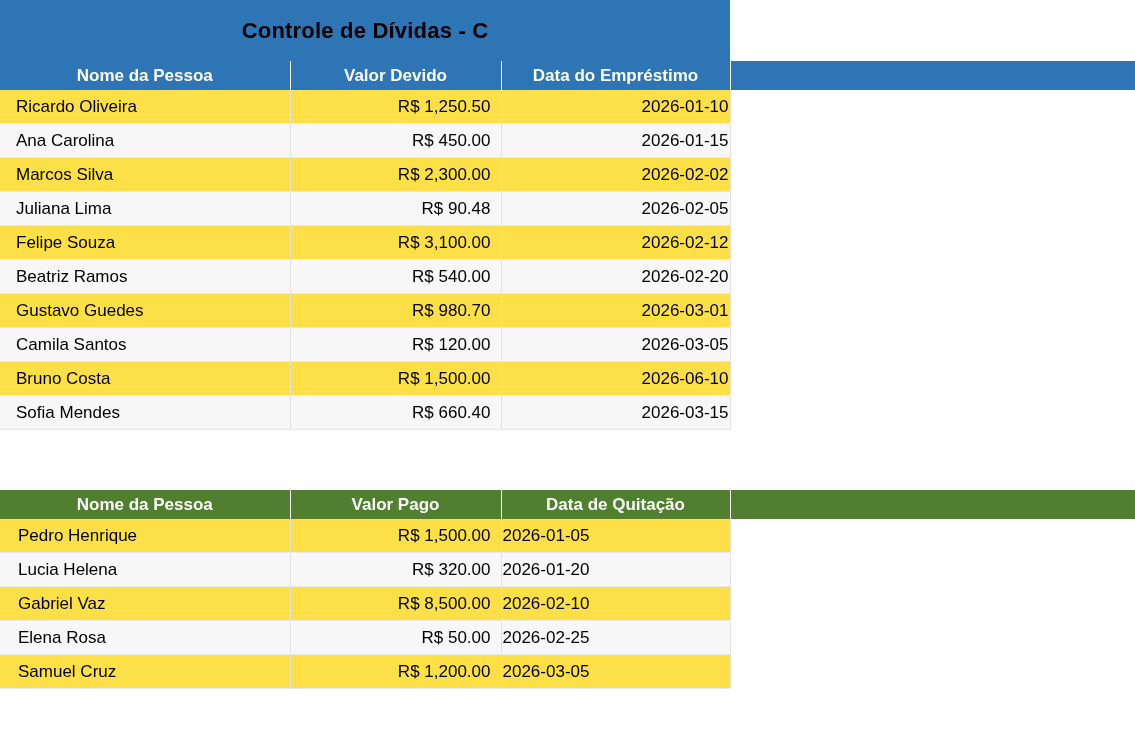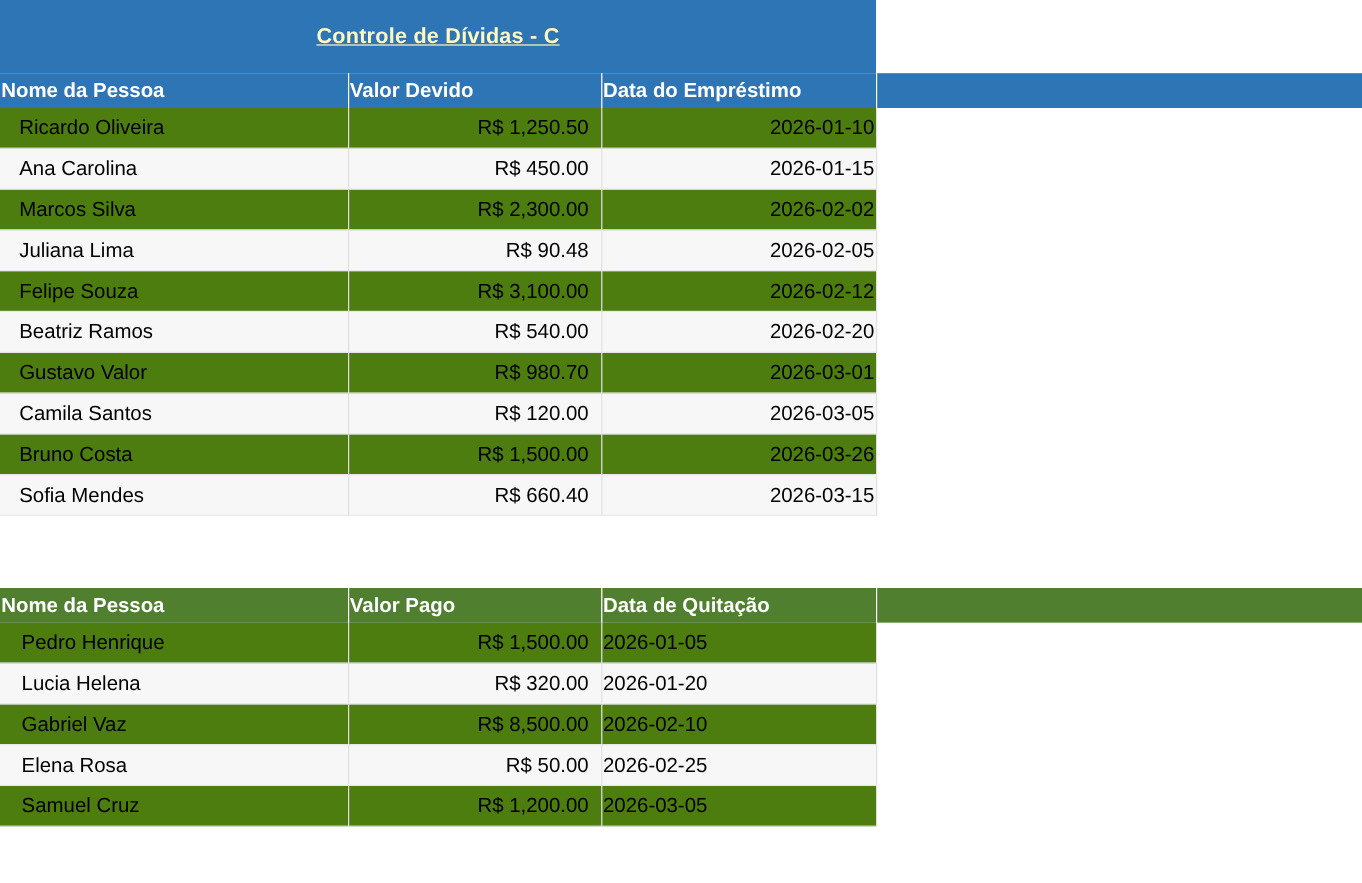--- a/index.html
+++ b/index.html
@@ -34,56 +34,55 @@
   col.c-name  { width: 290px; }
   col.c-value { width: 211px; }
   col.c-date  { width: 229px; }
   col.c-pad   { width: 405px; }
 
   
   .title-cell {
     height: 59px;
     text-align: center;
     vertical-align: middle;
-    font-size: 18px;
+    font-size: 22px;
     font-weight: bold;
-    color: #fef9c3;
+    color: #000000;
     letter-spacing: 0.2px;
-    text-decoration: underline;
   }
   .title-blue  { background: #2e75b6; }
   .title-green { background: #4f7f2f; }
 
   .pad-cell {
     background: #ffffff;
     border: none;
   }
 
   
   .hdr th {
     height: 27px;
     font-size: 17px;
     font-weight: bold;
     color: #ffffff;
-    text-align: left;
+    text-align: center;
     vertical-align: middle;
     border-right: 1px solid #ffffff;
   }
   .hdr.blue th  { background: #2e75b6; }
   .hdr.green th { background: #4f7f2f; }
 
   
   tbody.blue-body tr td,
   tbody.green-body tr td {
     height: 31px;
     font-size: 17px;
     vertical-align: middle;
     border-bottom: 1px solid #e8e8e8;
     border-right: 1px solid #e0e0e0;
-    background: #4d7c0f;
+    background: #fde047;
   }
   tbody.blue-body tr:nth-child(even) td,
   tbody.green-body tr:nth-child(even) td {
     background: #f7f7f7;
   }
 
   td.cell-name {
     text-align: left;
     padding-left: 16px;
   }
@@ -168,35 +167,35 @@
           <td class="cell-date-center">2026-02-12</td>
           <td class="blank"></td>
         </tr>
         <tr>
           <td class="cell-name">Beatriz Ramos</td>
           <td class="cell-value">R$ 540.00</td>
           <td class="cell-date-center">2026-02-20</td>
           <td class="blank"></td>
         </tr>
         <tr>
-          <td class="cell-name">Gustavo Valor</td>
+          <td class="cell-name">Gustavo Guedes</td>
           <td class="cell-value">R$ 980.70</td>
           <td class="cell-date-center">2026-03-01</td>
           <td class="blank"></td>
         </tr>
         <tr>
           <td class="cell-name">Camila Santos</td>
           <td class="cell-value">R$ 120.00</td>
           <td class="cell-date-center">2026-03-05</td>
           <td class="blank"></td>
         </tr>
         <tr>
           <td class="cell-name">Bruno Costa</td>
           <td class="cell-value">R$ 1,500.00</td>
-          <td class="cell-date-center">2026-03-26</td>
+          <td class="cell-date-center">2026-06-10</td>
           <td class="blank"></td>
         </tr>
         <tr>
           <td class="cell-name">Sofia Mendes</td>
           <td class="cell-value">R$ 660.40</td>
           <td class="cell-date-center">2026-03-15</td>
           <td class="blank"></td>
         </tr>
       </tbody>
     </table>

